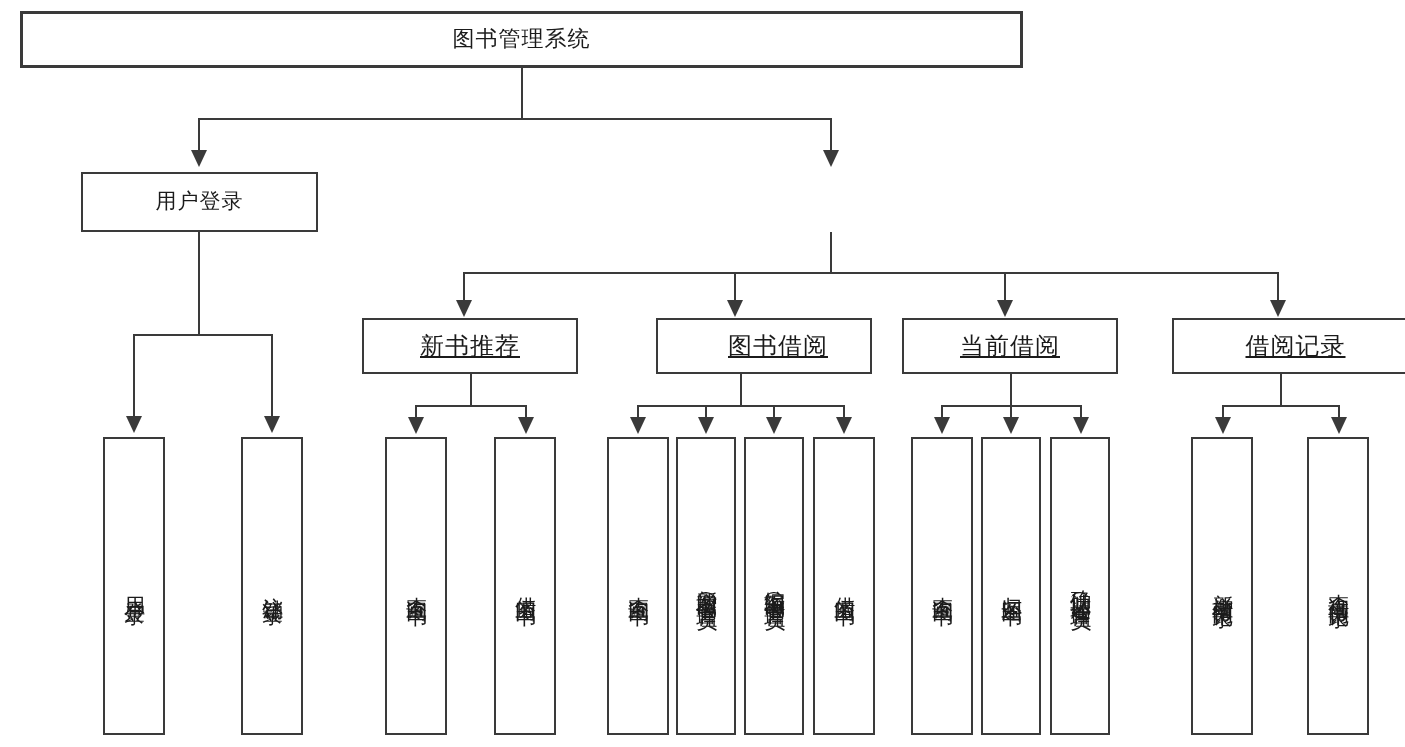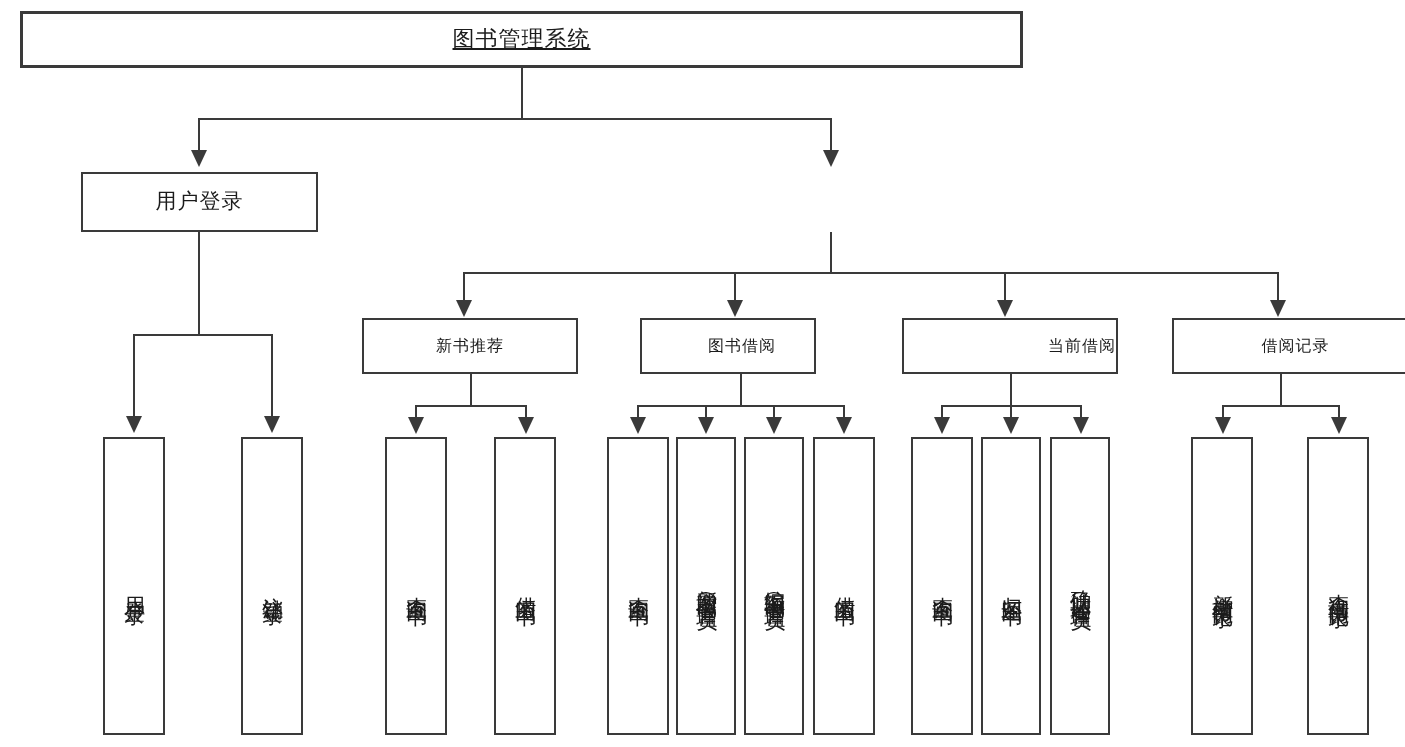--- a/index.html
+++ b/index.html
@@ -24,32 +24,31 @@
     box-sizing: border-box;
     background: #ffffff;
     border: 2.5px solid #3a3a3a;
     display: flex;
     align-items: center;
     justify-content: center;
     color: #1b1b1b;
   }
   .node.root {
     border-width: 3px;
-    text-decoration: underline;
   }
   .node-label {
     font-size: 21px;
     line-height: 1.1;
     letter-spacing: 1px;
     white-space: nowrap;
     color: #1b1b1b;
   }
   .node.root .node-label { font-size: 22px; }
   .node.level2 .node-label { font-size: 21px; }
-  .node.level3 .node-label { font-size: 16px; }
+  .node.level3 .node-label { font-size: 24px; text-decoration: underline; }
 
   
   .leaf {
     position: absolute;
     box-sizing: border-box;
     background: #ffffff;
     border: 2.5px solid #3a3a3a;
     display: flex;
     align-items: center;
     justify-content: center;
@@ -133,24 +132,24 @@
   <div class="vline" style="left:734px; top:272px; height:30px;"></div>
   <div class="arrow" style="left:727px; top:300px;"></div>
   <div class="vline" style="left:1004px; top:272px; height:30px;"></div>
   <div class="arrow" style="left:997px; top:300px;"></div>
   <div class="vline" style="left:1277px; top:272px; height:30px;"></div>
   <div class="arrow" style="left:1270px; top:300px;"></div>
 
   <div class="node level3" style="left:362px; top:318px; width:216px; height:56px;">
     <span class="node-label">新书推荐</span>
   </div>
-  <div class="node level3" style="left:640px; top:318px; width:176px; height:56px;padding-left:28px;">
+  <div class="node level3" style="left:656px; top:318px; width:216px; height:56px;padding-left:28px;">
     <span class="node-label">图书借阅</span>
   </div>
-  <div class="node level3" style="left:902px; top:318px; width:216px; height:56px;justify-content:flex-end;">
+  <div class="node level3" style="left:902px; top:318px; width:216px; height:56px;">
     <span class="node-label">当前借阅</span>
   </div>
   <div class="node level3" style="left:1172px; top:318px; width:247px; height:56px;">
     <span class="node-label">借阅记录</span>
   </div>
 
   <div class="vline" style="left:470px; top:374px; height:31px;"></div>
   <div class="hline" style="left:415px; top:405px; width:110px;"></div>
   <div class="vline" style="left:415px; top:405px; height:14px;"></div>
   <div class="arrow" style="left:408px; top:417px;"></div>

